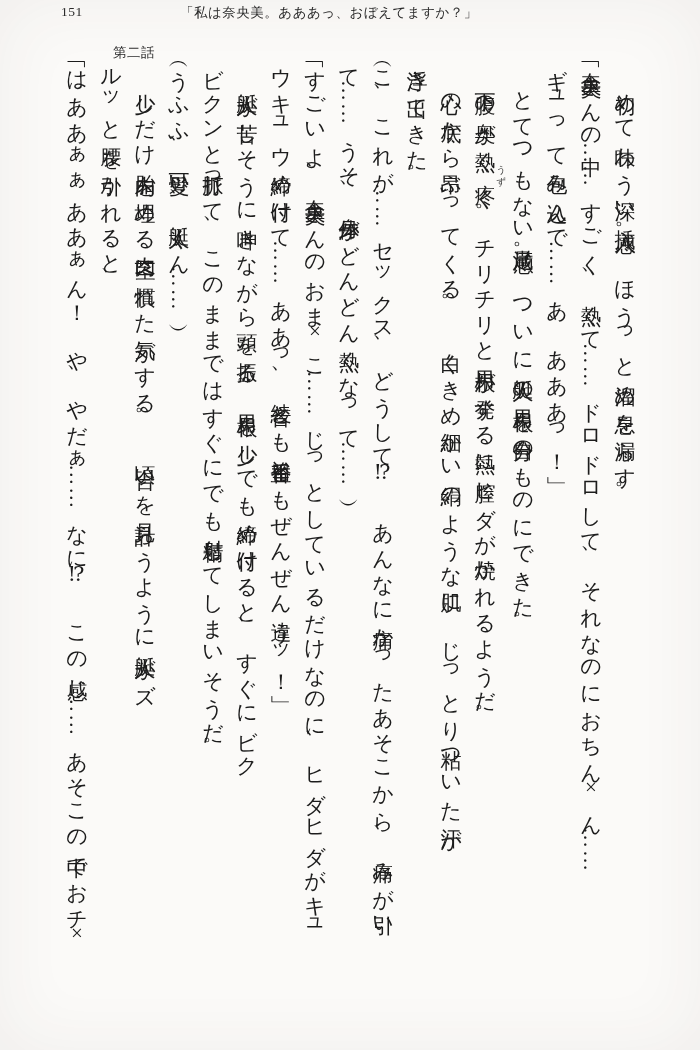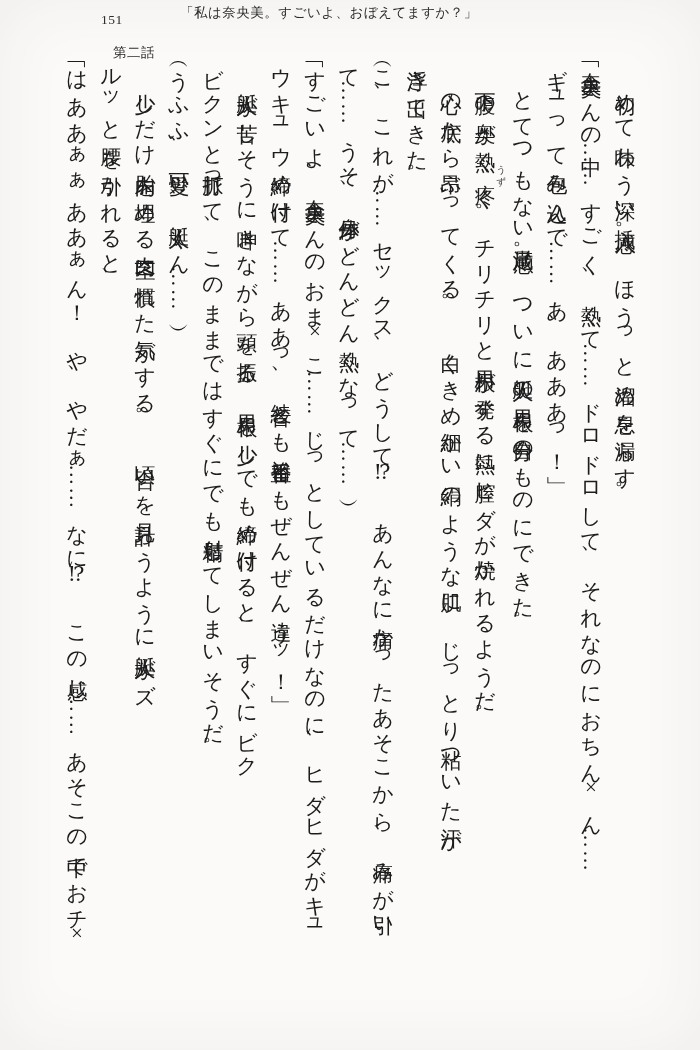--- a/index.html
+++ b/index.html
@@ -13,21 +13,21 @@
   }
   .page {
     position: absolute; inset: 0;
     box-shadow: inset 0 0 70px rgba(60,55,50,0.06);
   }
   
   .running-head {
     position: absolute; top: 4px; left: 0; width: 100%; height: 22px;
     font-size: 13.5px; color: #2b2b2b; letter-spacing: 0.5px;
   }
-  .running-head .page-number { position: absolute; left: 61px; top: 8px; margin-left: 40px; }
+  .running-head .page-number { position: absolute; left: 61px; top: 0; }
   .running-head .chapter     { position: absolute; left: 113px; top: 0; margin-top: 40px; }
   .running-head .chapter-title { position: absolute; left: 180px; top: 0; }
   
   .text-body {
     position: absolute;
     top: 54px; right: 58px;
     height: 894px;
     writing-mode: vertical-rl;
     text-orientation: mixed;
     font-size: 21px;
@@ -45,21 +45,21 @@
   }
 </style>
 </head>
 <body>
 
 <div class="page">
 
   <div class="running-head">
     <span class="page-number">151</span>
     <span class="chapter">第二話</span>
-    <span class="chapter-title">「私は奈央美。すごいよ、おぼえてますか？」</span>
+    <span class="chapter-title">「私は奈央美。あああっ、おぼえてますか？」</span>
   </div>
 
   <div class="text-body">
       <p class="tline indent">初めて味わう深い挿入感。　ほうっと溜め息を漏らす。</p>
       <p class="tline">「奈央美さんの中……すごく、熱くて……ドロドロして、それなのにおちん×ん……</p>
       <p class="tline">ギュって包み込んで……あ、あああっ！」</p>
       <p class="tline indent">とてつもない満足感。　ついに艇人の男根を自分のものにできた。</p>
       <p class="tline indent">下腹の奥が熱く<ruby>疼<rt>うず</rt></ruby>く。チリチリと男根が発する熱に膣ヒダが焼かれるようだ。</p>
       <p class="tline indent">心の底から昂ぶってくる。　白くきめ細かい絹のような肌に、じっとり粘ついた汗が</p>
       <p class="tline">浮き出てきた。</p>

